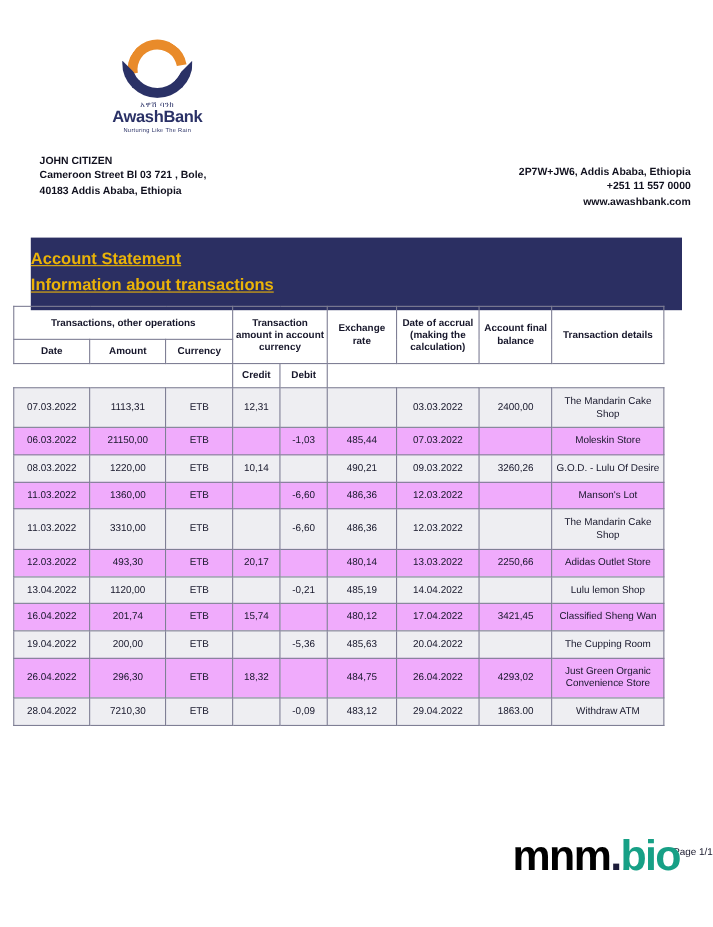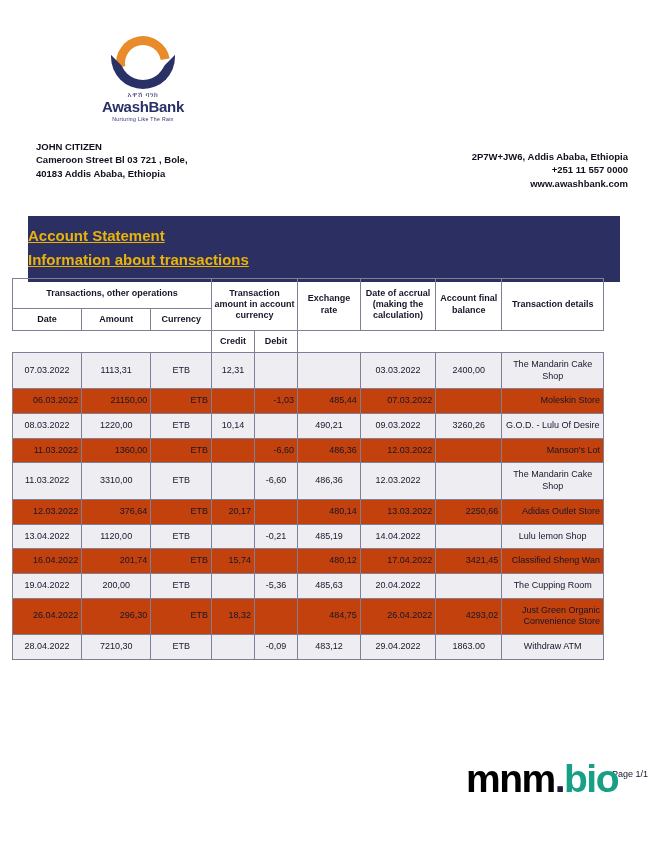--- a/index.html
+++ b/index.html
@@ -156,22 +156,21 @@
   }
   table.stmt td {
     padding: 6px 3px;
     font-size: 9px;
     line-height: 1.3;
   }
   tr.shade td {
     background: #eeeef2;
   }
   tr.plain td {
-    background: #c2410c;
-    text-align: right;
+    background: #f0abfc;
   }
   .c-date    { width: 66px; }
   .c-amount  { width: 66px; }
   .c-curr    { width: 58px; }
   .c-credit  { width: 41px; }
   .c-debit   { width: 41px; }
   .c-rate    { width: 60px; }
   .c-accr    { width: 72px; }
   .c-bal     { width: 63px; }
   .c-details { width: 97px; }
@@ -320,21 +319,21 @@
           <td>ETB</td>
           <td></td>
           <td>-6,60</td>
           <td>486,36</td>
           <td>12.03.2022</td>
           <td></td>
           <td>The Mandarin Cake Shop</td>
         </tr>
         <tr class="plain">
           <td>12.03.2022</td>
-          <td>376,64</td>
+          <td>493,30</td>
           <td>ETB</td>
           <td>20,17</td>
           <td></td>
           <td>480,14</td>
           <td>13.03.2022</td>
           <td>2250,66</td>
           <td>Adidas Outlet Store</td>
         </tr>
         <tr class="shade">
           <td>13.04.2022</td>

